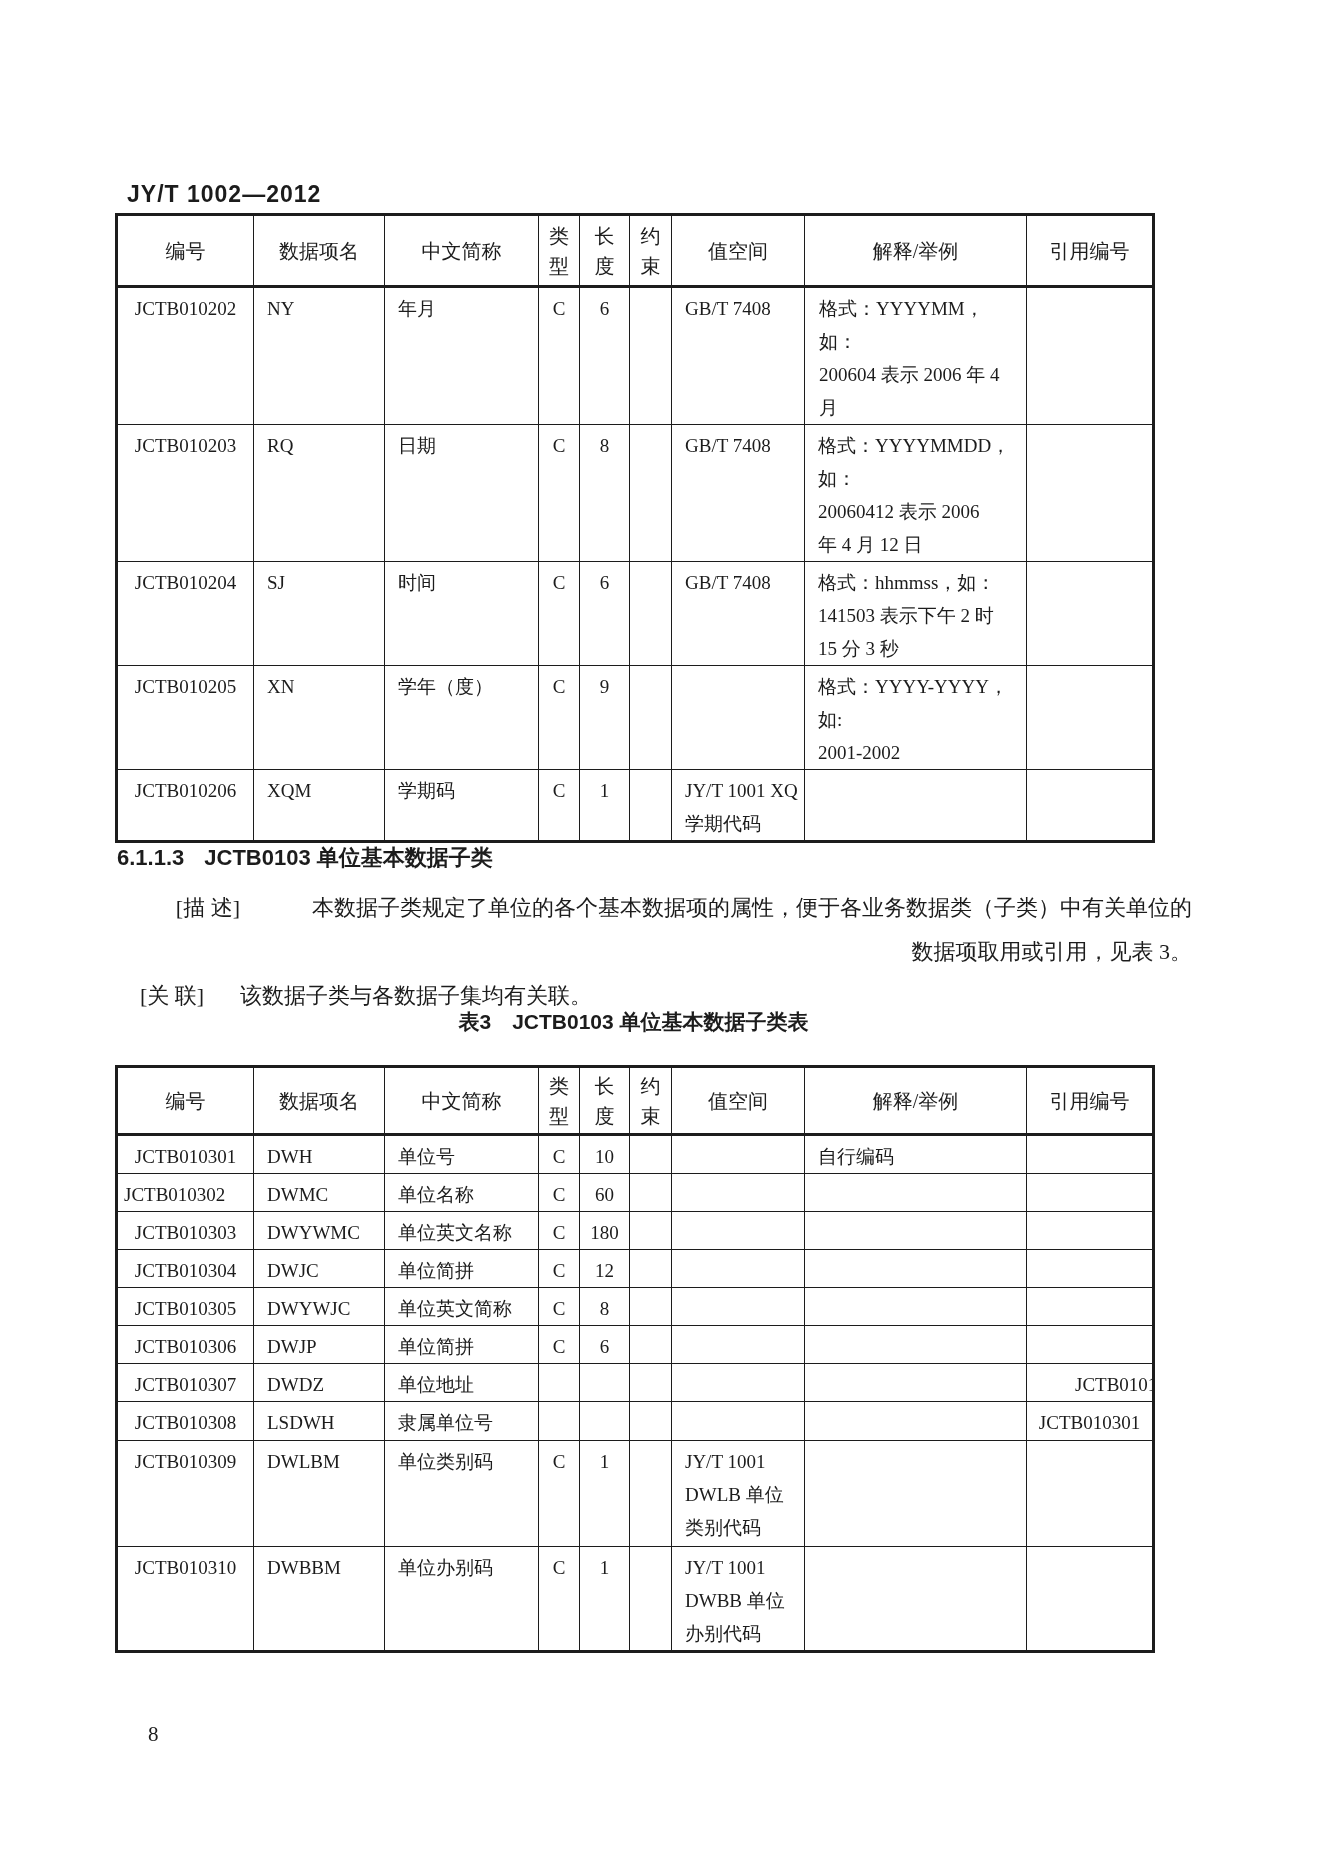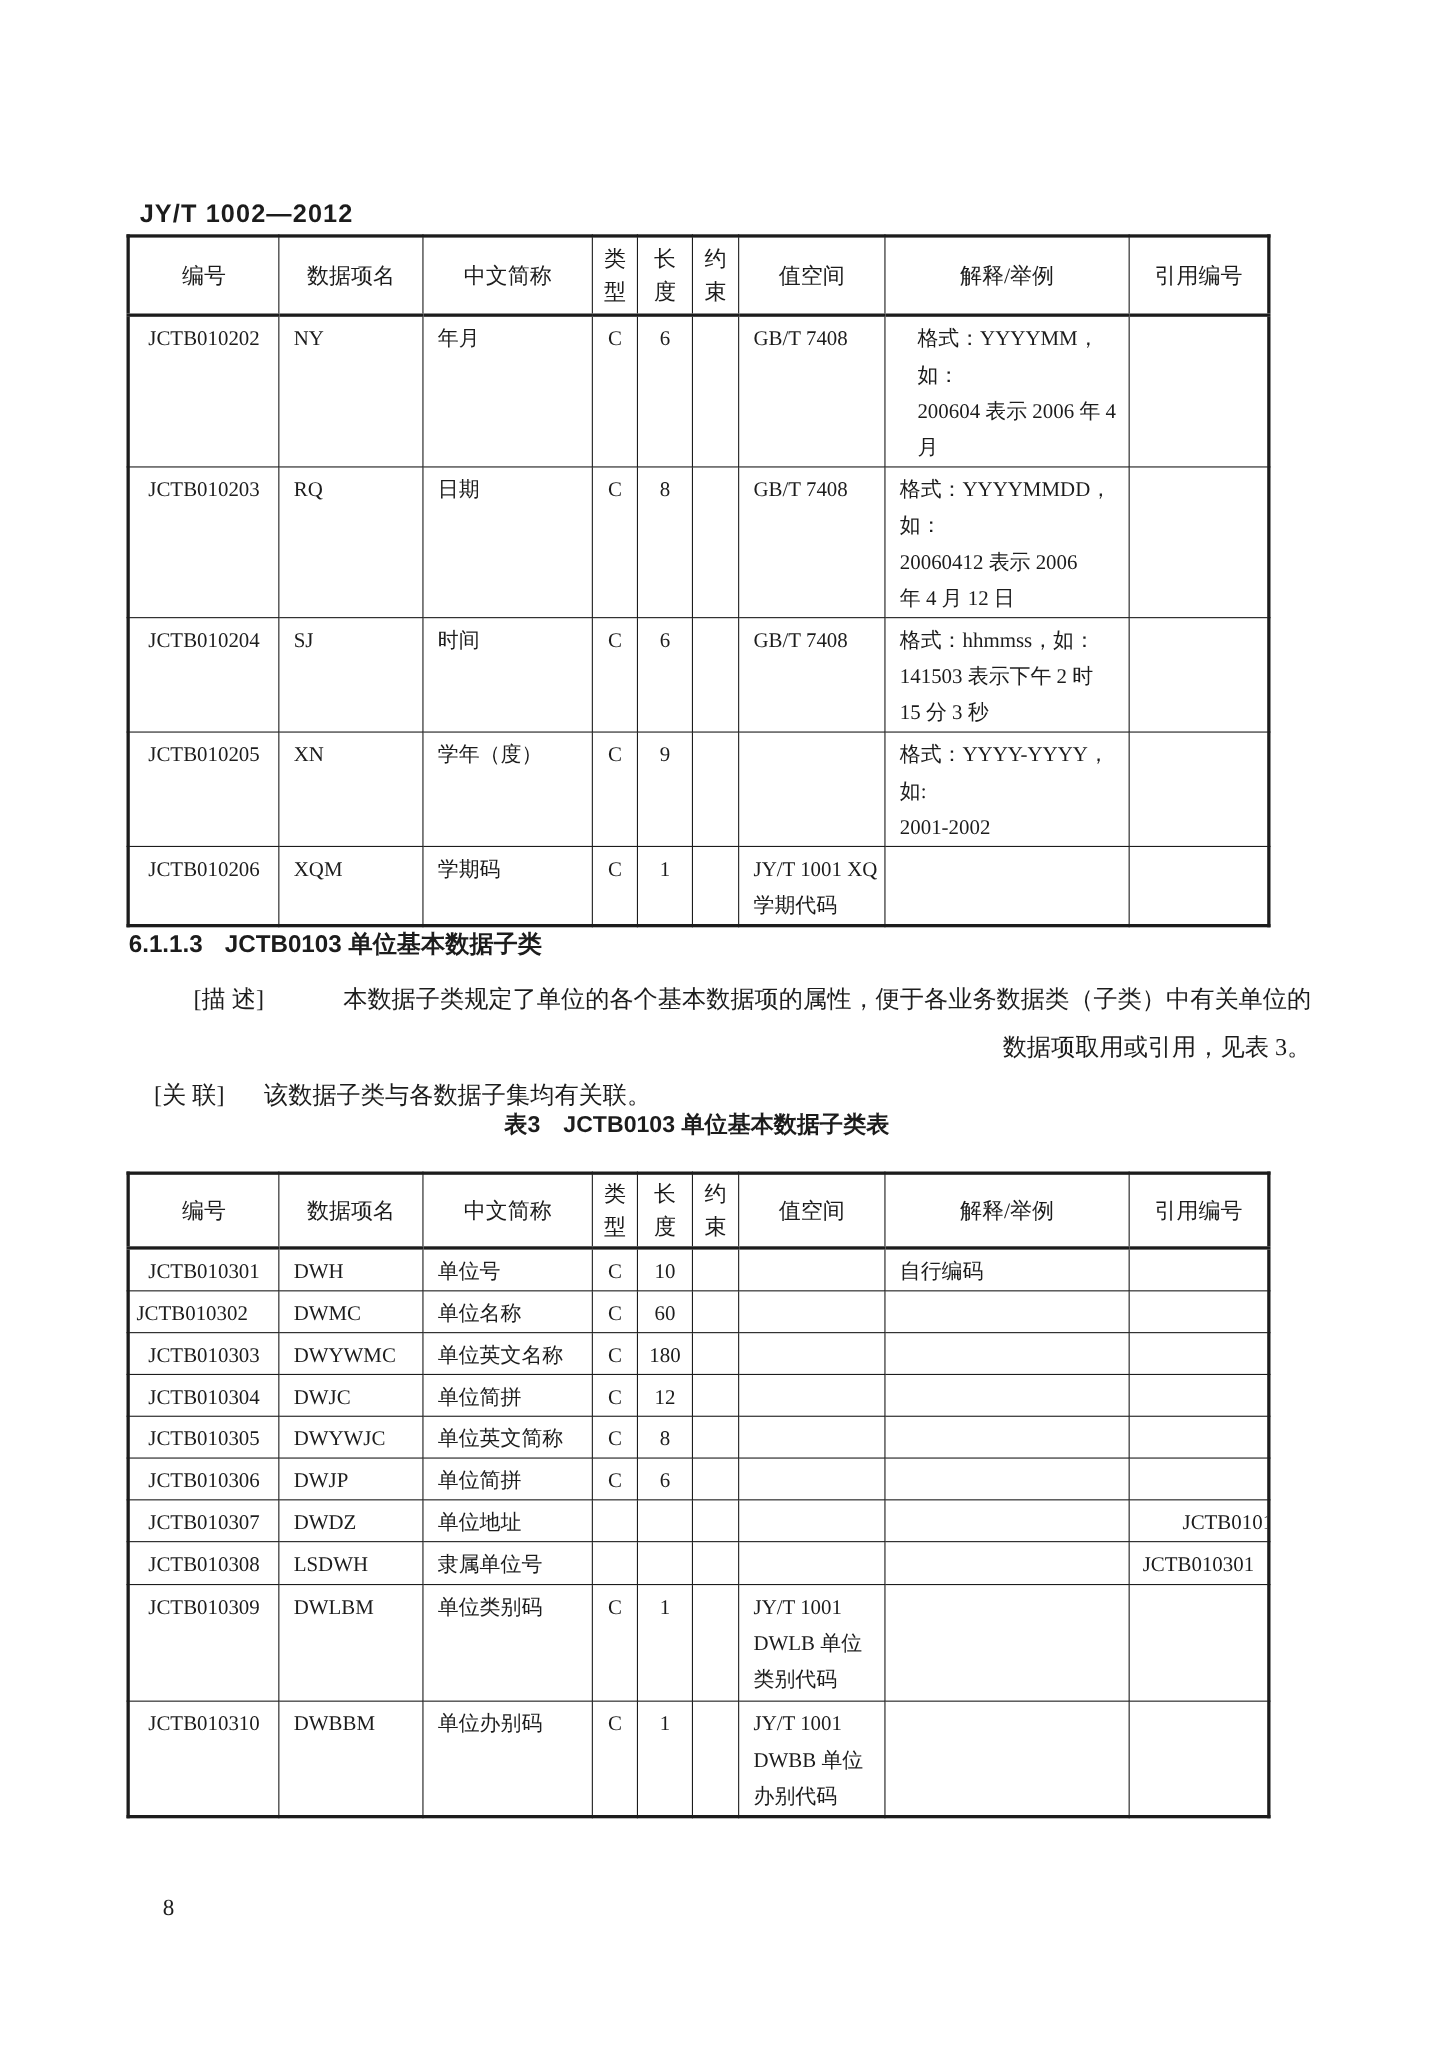--- a/index.html
+++ b/index.html
@@ -127,21 +127,21 @@
       </thead>
       <tbody>
         <tr style="height: 104px;">
           <td style="text-align: center;">JCTB010202</td>
           <td style="text-align: left; padding-left: 13px;">NY</td>
           <td style="text-align: left; padding-left: 13px;">年月</td>
           <td style="text-align: center;">C</td>
           <td style="text-align: center;">6</td>
           <td style="text-align: center;"></td>
           <td style="text-align: left; padding-left: 13px;">GB/T 7408</td>
-          <td style="text-align: left; padding-left: 29px;">格式：YYYYMM，如：
+          <td style="text-align: left; padding-left: 14px;">格式：YYYYMM，如：
 200604 表示 2006 年 4
 月</td>
           <td style="text-align: center;"></td>
         </tr>
         <tr style="height: 112px;">
           <td style="text-align: center;">JCTB010203</td>
           <td style="text-align: left; padding-left: 13px;">RQ</td>
           <td style="text-align: left; padding-left: 13px;">日期</td>
           <td style="text-align: center;">C</td>
           <td style="text-align: center;">8</td>

